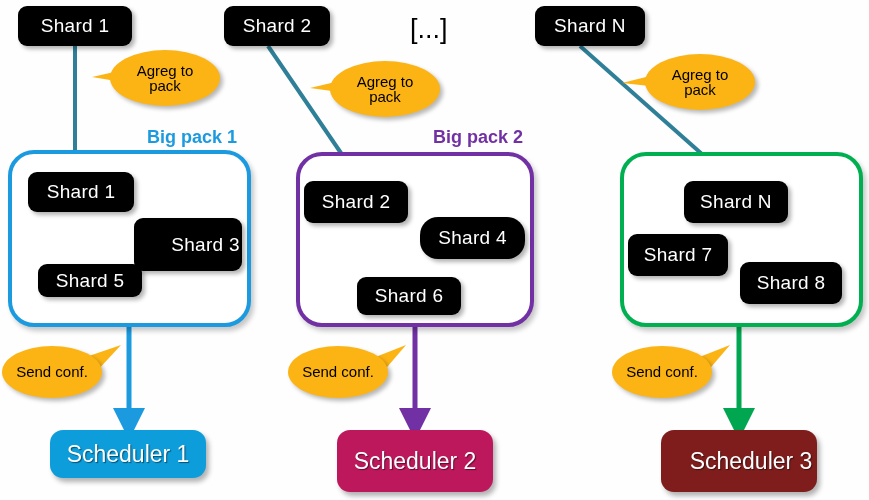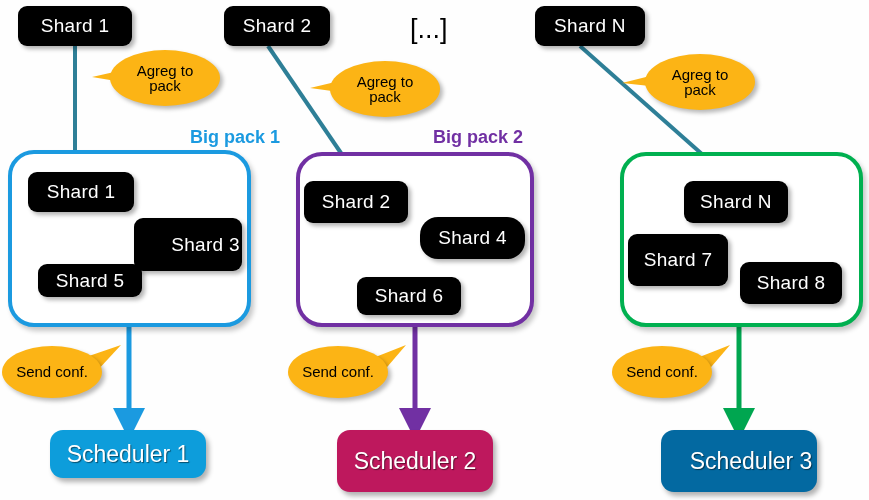--- a/index.html
+++ b/index.html
@@ -71,21 +71,21 @@
     color: #ffffff;
     font-size: 23px;
     display: flex;
     align-items: center;
     justify-content: center;
     text-shadow: 1px 1px 1px rgba(0,0,0,0.5);
     box-shadow: 3px 4px 5px rgba(0,0,0,0.30);
     z-index: 4;
   }
   .scheduler.purple { background: #be185d; }
-  .scheduler.green  { background: #0369a1; padding-left: 24px; }
+  .scheduler.green  { background: #7f1d1d; padding-left: 24px; }
 
   
   .callout {
     position: absolute;
     z-index: 6;
   }
   .callout .bubble {
     position: absolute;
     left: 0; top: 0;
     width: 100%;
@@ -211,21 +211,21 @@
     </div>
   </div>
   <div class="callout" style="left:645px; top:54px; width:110px; height:56px;">
     <div class="bubble"></div>
     <div class="ctext">
       <span>Agreg to</span>
       <span>pack</span>
     </div>
   </div>
 
-  <div class="pack-label" style="left:147px; top:127px;margin-left:43px;">Big pack 1</div>
+  <div class="pack-label" style="left:147px; top:127px;">Big pack 1</div>
   <div class="pack" style="left:8px; top:150px; width:243px; height:177px;"></div>
 
   <div class="shard" style="left:28px; top:172px; width:106px; height:40px;">
     <span>Shard 1</span>
   </div>
   <div class="shard" style="left:134px; top:218px; width:108px; height:53px;padding-left:35px;">
     <span>Shard 3</span>
   </div>
   <div class="shard" style="left:38px; top:264px; width:104px; height:33px;">
     <span>Shard 5</span>
@@ -242,21 +242,21 @@
   </div>
   <div class="shard" style="left:357px; top:277px; width:104px; height:38px;">
     <span>Shard 6</span>
   </div>
 
   <div class="pack green" style="left:620px; top:152px; width:243px; height:175px;"></div>
 
   <div class="shard" style="left:684px; top:181px; width:104px; height:42px;">
     <span>Shard N</span>
   </div>
-  <div class="shard" style="left:628px; top:234px; width:100px; height:52px;">
+  <div class="shard" style="left:628px; top:234px; width:100px; height:42px;">
     <span>Shard 7</span>
   </div>
   <div class="shard" style="left:740px; top:262px; width:102px; height:42px;">
     <span>Shard 8</span>
   </div>
 
   <div class="callout" style="left:2px; top:346px; width:100px; height:52px;">
     <div class="bubble"></div>
     <div class="ctext">
       <span>Send conf.</span>

